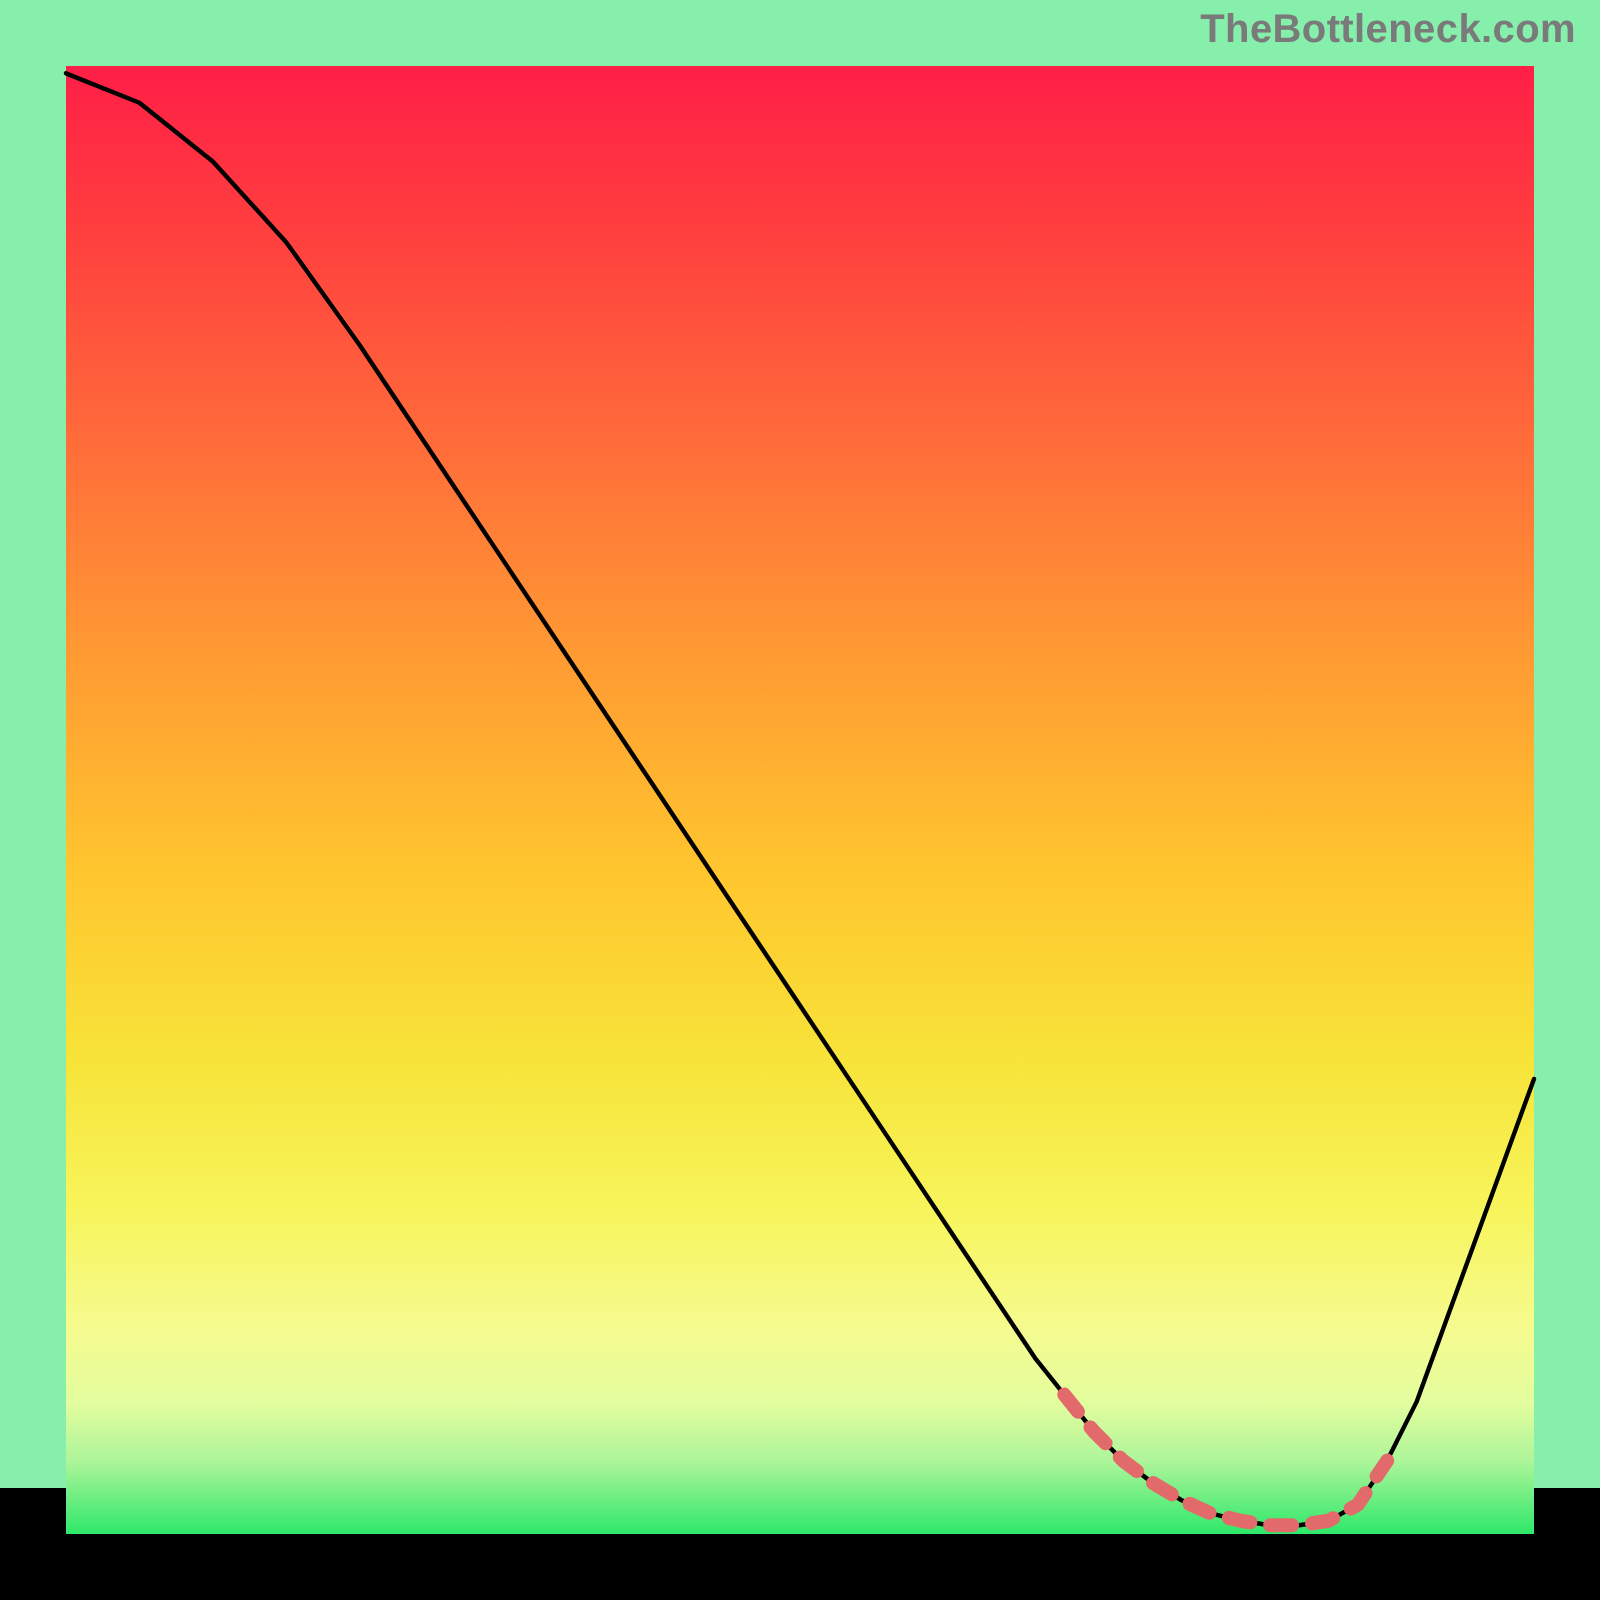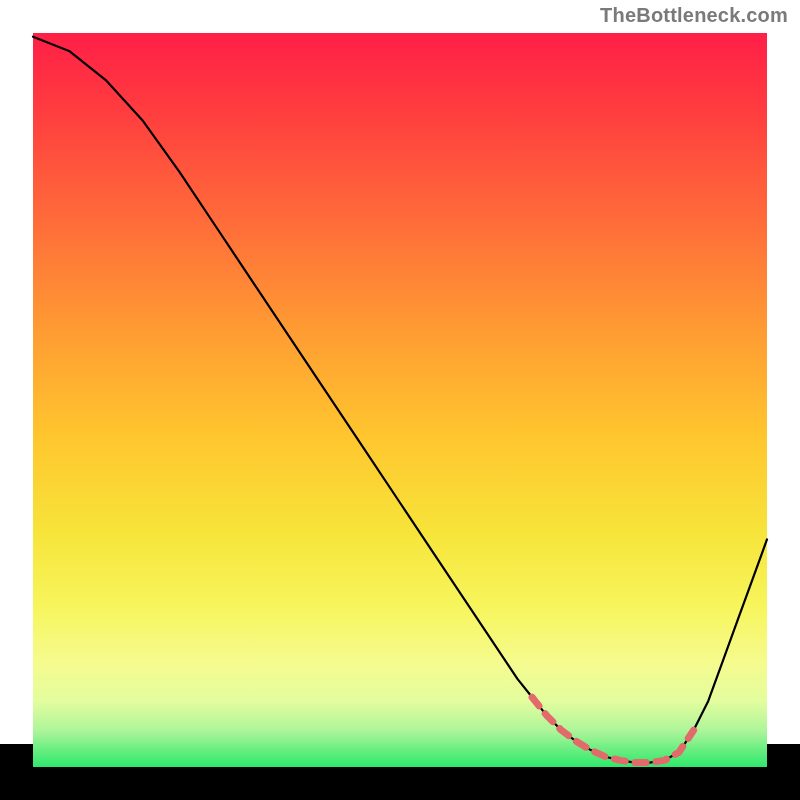--- a/index.html
+++ b/index.html
@@ -7,21 +7,21 @@
     padding: 0;
     width: 800px;
     height: 800px;
     background: #000;
     overflow: hidden;
   }
   .frame {
     position: relative;
     width: 800px;
     height: 744px;
-    background: #ffffff;
+    background: #86efac;
   }
   .watermark {
     position: absolute;
     top: 4px;
     right: 12px;
     color: #7a7a7a;
     font-family: Arial, Helvetica, sans-serif;
     font-size: 20px;
     font-weight: 600;
     letter-spacing: 0.2px;

